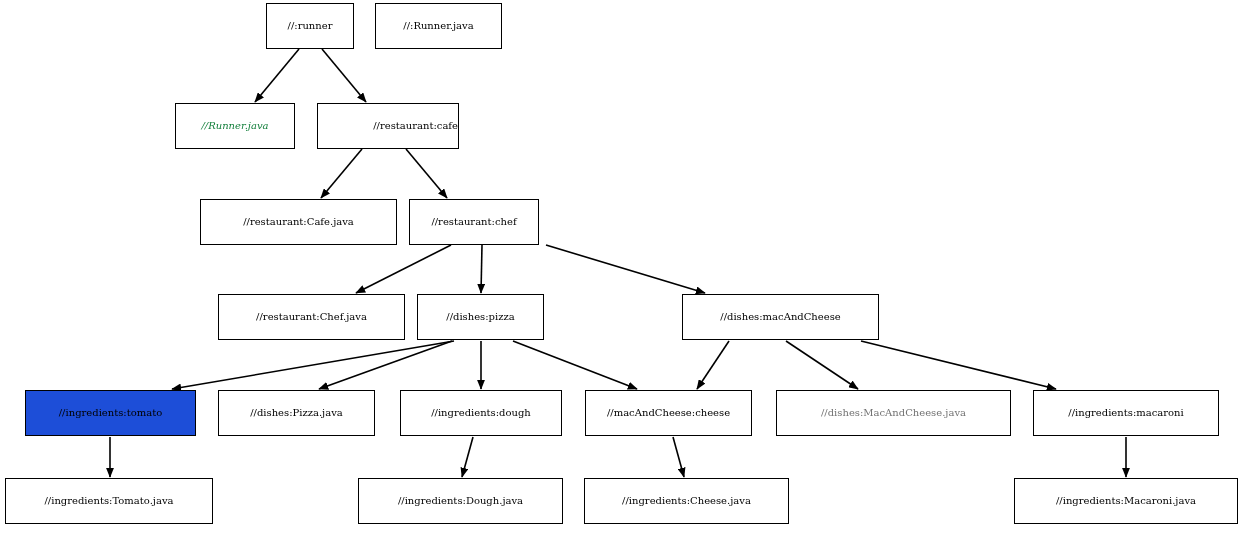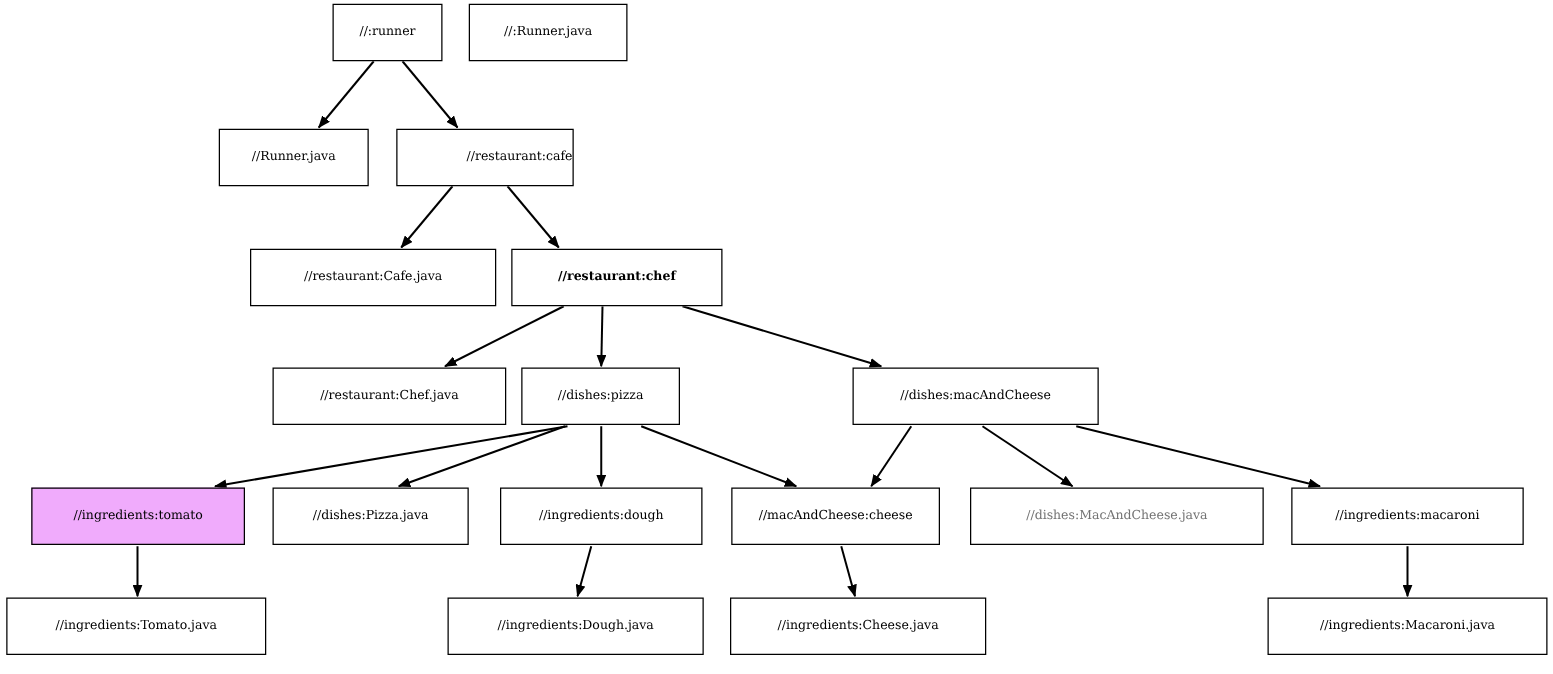--- a/index.html
+++ b/index.html
@@ -82,41 +82,41 @@
   </svg>
 
   <div id="node-layer">
       <div class="node" style="left: 266px; top: 3px; width: 88px; height: 46px; border-color: rgb(0, 0, 0); background: rgb(255, 255, 255);">
         <span class="node-label" style="color: rgb(0, 0, 0);">//:runner</span>
       </div>
       <div class="node" style="left: 375px; top: 3px; width: 127px; height: 46px; border-color: rgb(0, 0, 0); background: rgb(255, 255, 255);">
         <span class="node-label" style="color: rgb(0, 0, 0);">//:Runner.java</span>
       </div>
       <div class="node" style="left: 175px; top: 103px; width: 120px; height: 46px; border-color: rgb(0, 0, 0); background: rgb(255, 255, 255);">
-        <span class="node-label" style="color: #000000;">//Runner.java</span>
+        <span class="node-label" style="color: #15803d; font-style: italic;">//Runner.java</span>
       </div>
       <div class="node" style="left: 317px; top: 103px; width: 142px; height: 46px; border-color: rgb(0, 0, 0); background: rgb(255, 255, 255); justify-content: flex-end;">
         <span class="node-label" style="color: rgb(0, 0, 0);">//restaurant:cafe</span>
       </div>
       <div class="node" style="left: 200px; top: 199px; width: 197px; height: 46px; border-color: rgb(0, 0, 0); background: rgb(255, 255, 255);">
         <span class="node-label" style="color: rgb(0, 0, 0);">//restaurant:Cafe.java</span>
       </div>
-      <div class="node" style="left: 409px; top: 199px; width: 169px; height: 46px; border-color: rgb(0, 0, 0); background: rgb(255, 255, 255); font-weight: bold;">
+      <div class="node" style="left: 409px; top: 199px; width: 130px; height: 46px; border-color: rgb(0, 0, 0); background: rgb(255, 255, 255);">
         <span class="node-label" style="color: rgb(0, 0, 0);">//restaurant:chef</span>
       </div>
       <div class="node" style="left: 218px; top: 294px; width: 187px; height: 46px; border-color: rgb(0, 0, 0); background: rgb(255, 255, 255);">
         <span class="node-label" style="color: rgb(0, 0, 0);">//restaurant:Chef.java</span>
       </div>
       <div class="node" style="left: 417px; top: 294px; width: 127px; height: 46px; border-color: rgb(0, 0, 0); background: rgb(255, 255, 255);">
         <span class="node-label" style="color: rgb(0, 0, 0);">//dishes:pizza</span>
       </div>
       <div class="node" style="left: 682px; top: 294px; width: 197px; height: 46px; border-color: rgb(0, 0, 0); background: rgb(255, 255, 255);">
         <span class="node-label" style="color: rgb(0, 0, 0);">//dishes:macAndCheese</span>
       </div>
-      <div class="node" style="left: 25px; top: 390px; width: 171px; height: 46px; border-color: rgb(0, 0, 0); background: #f0abfc;">
+      <div class="node" style="left: 25px; top: 390px; width: 171px; height: 46px; border-color: rgb(0, 0, 0); background: #1d4ed8;">
         <span class="node-label" style="color: rgb(0, 0, 0);">//ingredients:tomato</span>
       </div>
       <div class="node" style="left: 218px; top: 390px; width: 157px; height: 46px; border-color: rgb(0, 0, 0); background: rgb(255, 255, 255);">
         <span class="node-label" style="color: rgb(0, 0, 0);">//dishes:Pizza.java</span>
       </div>
       <div class="node" style="left: 400px; top: 390px; width: 162px; height: 46px; border-color: rgb(0, 0, 0); background: rgb(255, 255, 255);">
         <span class="node-label" style="color: rgb(0, 0, 0);">//ingredients:dough</span>
       </div>
       <div class="node" style="left: 585px; top: 390px; width: 167px; height: 46px; border-color: rgb(0, 0, 0); background: rgb(255, 255, 255);">
         <span class="node-label" style="color: rgb(0, 0, 0);">//macAndCheese:cheese</span>

